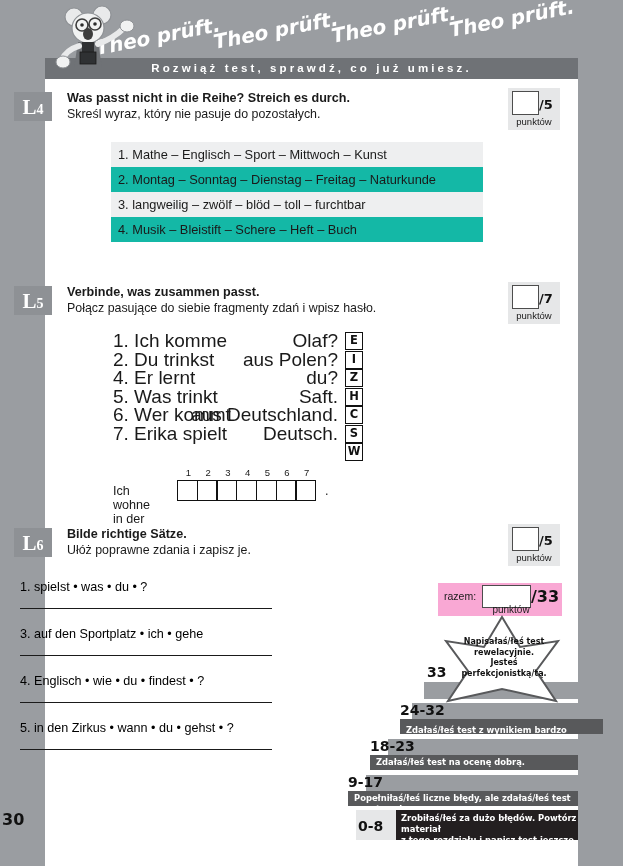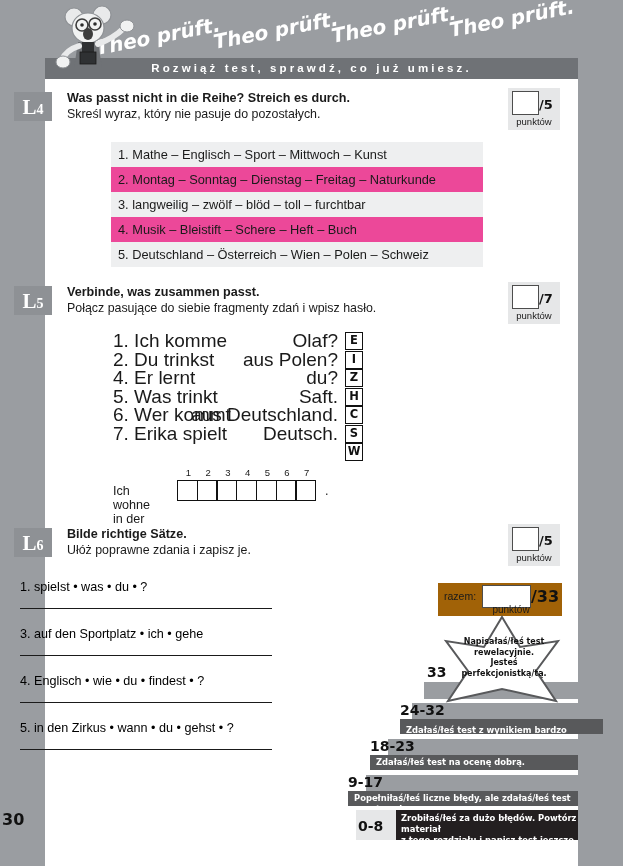--- a/index.html
+++ b/index.html
@@ -168,21 +168,21 @@
   }
   .l4-row {
     height: 25px;
     line-height: 25px;
     font-size: 12.8px;
     color: #1a1a1a;
     padding-left: 7px;
     box-sizing: border-box;
   }
   .l4-row.odd { background: #eeeff0; }
-  .l4-row.even { background: #ec4899; }
+  .l4-row.even { background: #14b8a6; }
 
   
   #l5-list {
     position: absolute;
     left: 113px;
     top: 332px;
     width: 225px;
   }
   .l5-row {
     position: relative;
@@ -289,21 +289,21 @@
     font-family: "DejaVu Sans", sans-serif;
   }
 
   
   #razem-box {
     position: absolute;
     left: 438px;
     top: 583px;
     width: 124px;
     height: 33px;
-    background: #a16207;
+    background: #f9a8d4;
   }
   #razem-label {
     position: absolute;
     left: 6px;
     top: 7px;
     font-size: 10.5px;
     color: #1a1a1a;
   }
   #razem-input {
     position: absolute;
@@ -438,21 +438,20 @@
   <div class="pts-input"></div>
   <div class="pts-max">/5</div>
   <div class="pts-cap">punktów</div>
 </div>
 
 <div id="l4-list">
   <div class="l4-row odd">1. Mathe – Englisch – Sport – Mittwoch – Kunst</div>
   <div class="l4-row even">2. Montag – Sonntag – Dienstag  – Freitag – Naturkunde</div>
   <div class="l4-row odd">3. langweilig – zwölf – blöd – toll – furchtbar</div>
   <div class="l4-row even">4. Musik – Bleistift – Schere – Heft – Buch</div>
-  <div class="l4-row odd">5. Deutschland – Österreich – Wien – Polen – Schweiz</div>
 </div>
 
 <div class="ex-head" style="top:286px;">
   <div class="ex-tag">
     <span>L</span><span class="sub">5</span>
   </div>
   <div class="ex-title">Verbinde, was zusammen passt.</div>
   <div class="ex-sub">Połącz pasujące do siebie fragmenty zdań i wpisz hasło.</div>
 </div>
 <div class="pts-box" style="left:508px; top:282px;">

